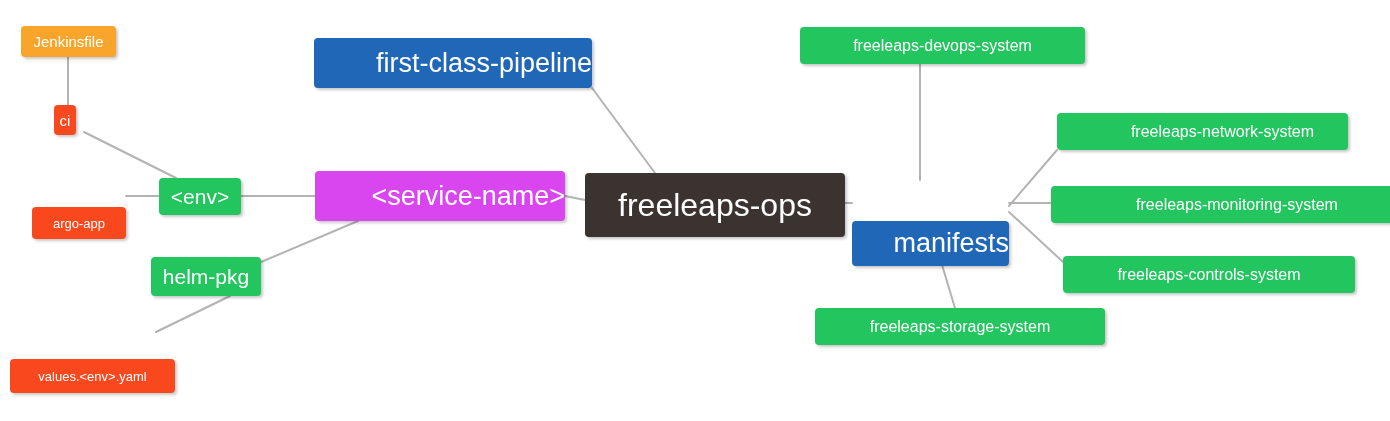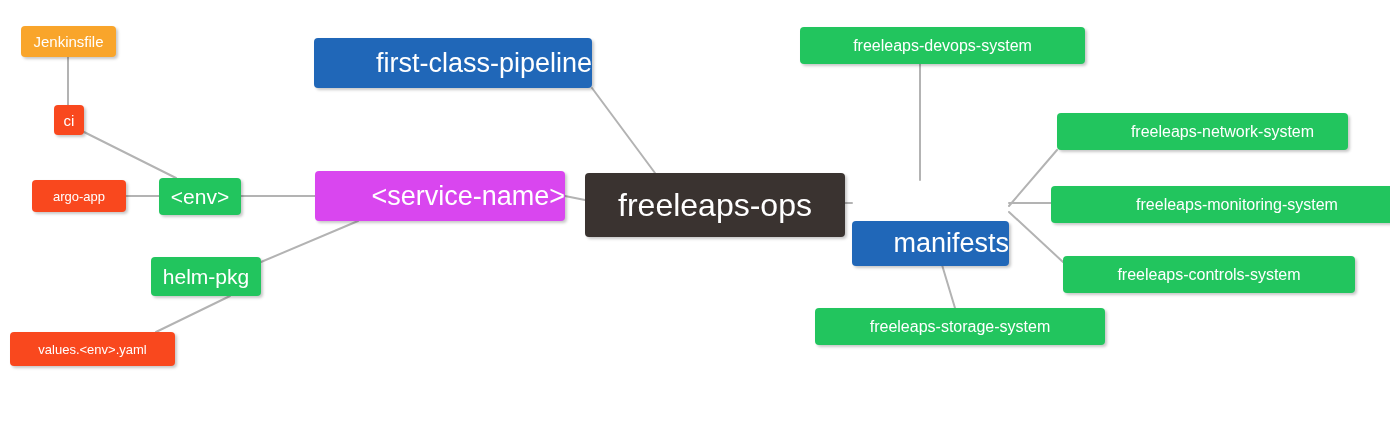--- a/index.html
+++ b/index.html
@@ -43,21 +43,21 @@
   }
   .node-label {
     display: block;
     white-space: nowrap;
   }
   
   .lv-root   { font-size: 32px; }
   .lv-1      { font-size: 27px; justify-content: flex-end; }
   .lv-2      { font-size: 21px; }
   .lv-3      { font-size: 16px; }
-  .lv-4      { font-size: 13px; }
+  .lv-4      { font-size: 13px; margin-top: 27px; }
   .lv-tiny   { font-size: 15px; }
 </style>
 </head>
 <body>
 
 <div id="mindmap">
   <svg id="edge-layer" viewBox="0 0 1390 421" width="1390" height="421" xmlns="http://www.w3.org/2000/svg" aria-hidden="true">
       <line x1="592" y1="88" x2="655" y2="173" stroke="#b3b3b3" stroke-width="2" stroke-linecap="round"></line>
       <line x1="565" y1="196" x2="585" y2="200" stroke="#b3b3b3" stroke-width="2" stroke-linecap="round"></line>
       <line x1="845" y1="203" x2="852" y2="203" stroke="#b3b3b3" stroke-width="2" stroke-linecap="round"></line>
@@ -85,21 +85,21 @@
       </div>
       <div class="node lv-1" style="left: 852px; top: 180px; width: 157px; height: 45px; background: rgb(32, 103, 184); margin-top: 41px;">
         <span class="node-label">manifests</span>
       </div>
       <div class="node lv-2" style="left: 159px; top: 178px; width: 82px; height: 37px; background: rgb(34, 197, 94);">
         <span class="node-label">&lt;env&gt;</span>
       </div>
       <div class="node lv-2" style="left: 151px; top: 257px; width: 110px; height: 39px; background: rgb(34, 197, 94);">
         <span class="node-label">helm-pkg</span>
       </div>
-      <div class="node lv-tiny" style="left: 54px; top: 105px; width: 30px; height: 30px; background: rgb(249, 72, 30);">
+      <div class="node lv-tiny" style="left: 54px; top: 105px; width: 22px; height: 30px; background: rgb(249, 72, 30);">
         <span class="node-label">ci</span>
       </div>
       <div class="node lv-tiny" style="left: 21px; top: 26px; width: 95px; height: 31px; background: rgb(249, 165, 43);">
         <span class="node-label">Jenkinsfile</span>
       </div>
       <div class="node lv-4" style="left: 32px; top: 180px; width: 94px; height: 32px; background: rgb(249, 72, 30);">
         <span class="node-label">argo-app</span>
       </div>
       <div class="node lv-4" style="left: 10px; top: 332px; width: 165px; height: 34px; background: rgb(249, 72, 30);">
         <span class="node-label">values.&lt;env&gt;.yaml</span>

